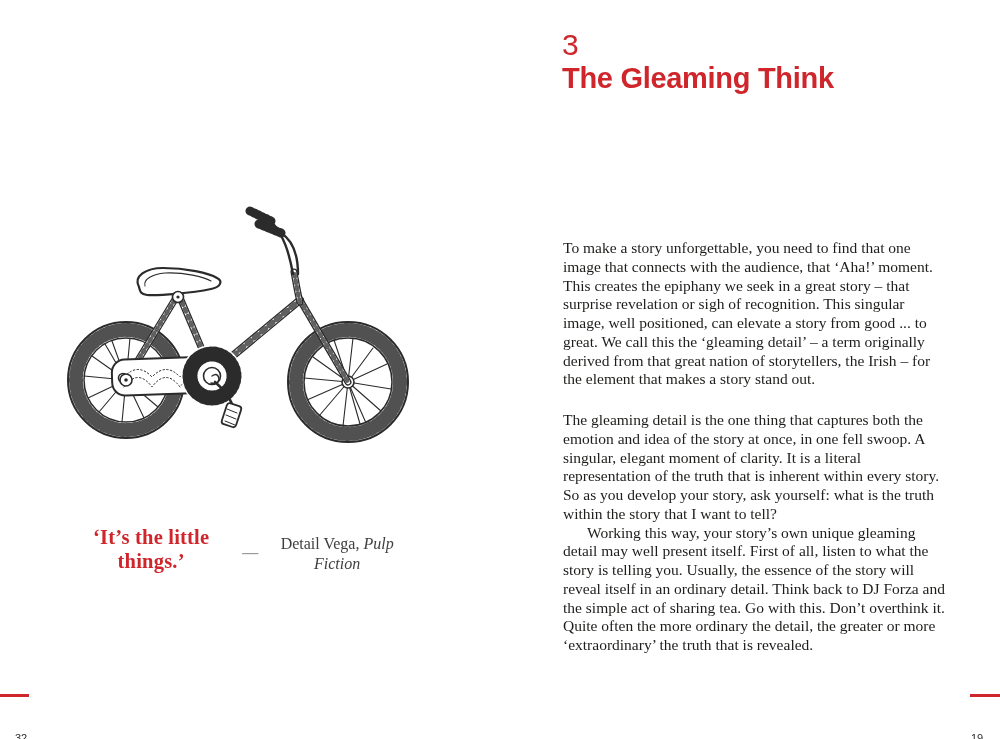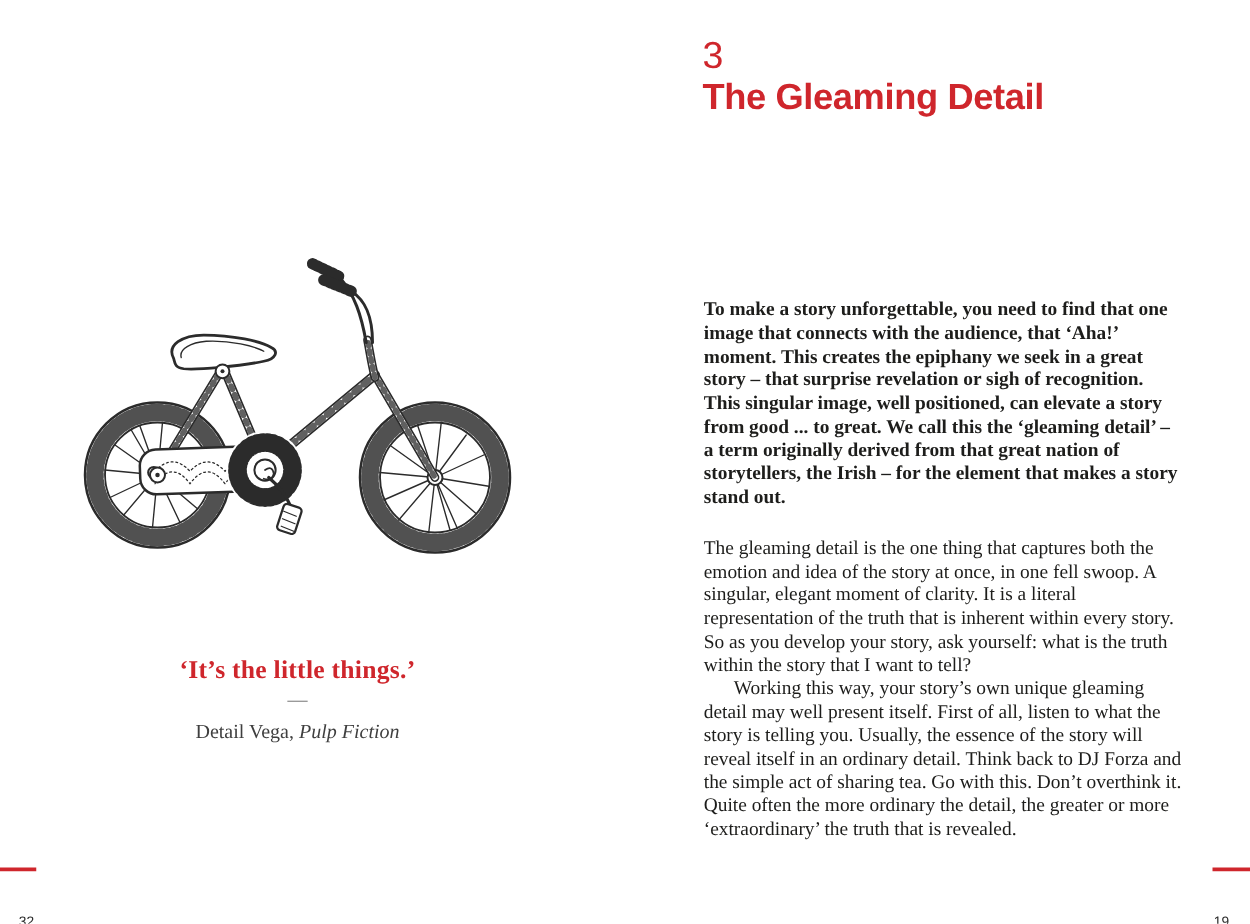--- a/index.html
+++ b/index.html
@@ -21,28 +21,28 @@
   }
   .chapter-title{
     font-size:29px;line-height:33px;font-weight:700;letter-spacing:-.3px;
   }
   .body-copy{
     left:563px;top:239px;width:382px;
     font-size:15.5px;line-height:18.75px;color:#1d1d1b;
     text-align:left;
   }
   .body-copy p{margin:0;}
-  .body-copy p.lead{font-weight:bold;margin-bottom:22px;}
+  .body-copy p.lead{font-weight:normal;margin-bottom:22px;}
   .body-copy p.indented{text-indent:24px;}
 
   
   .illustration-wrap{left:60px;top:190px;width:390px;height:280px;}
   .quote-block{
     left:60px;top:524px;width:356px;
-    display:flex;flex-direction:column;align-items:center;
+    display:flex;align-items:center;
     text-align:center;
   }
   .pull-quote{
     color:var(--accent);font-weight:bold;font-size:20.5px;line-height:24px;
     letter-spacing:.2px;
   }
   .quote-divider{
     color:#9a9a9a;font-size:16px;line-height:10px;margin-top:8px;
     font-weight:bold;
   }
@@ -184,21 +184,21 @@
 </div>
 
 <div class="abs quote-block">
   <div class="pull-quote">‘It’s the little things.’</div>
   <div class="quote-divider">—</div>
   <div class="attribution"><span>Detail Vega, </span><span class="work">Pulp Fiction</span></div>
 </div>
 
 <div class="abs chapter-head">
   <div class="chapter-number">3</div>
-  <div class="chapter-title">The Gleaming Detail</div>
+  <div class="chapter-title">The Gleaming Think</div>
 </div>
 
 <div class="abs body-copy">
   <p class="lead">To make a story unforgettable, you need to find that one image that connects with the audience, that ‘Aha!’ moment. This creates the epiphany we seek in a great story – that surprise revelation or sigh of recognition. This singular image, well positioned, can elevate a story from good ... to great. We call this the ‘gleaming detail’ – a term originally derived from that great nation of storytellers, the Irish – for the element that makes a story stand out.</p>
   <p>The gleaming detail is the one thing that captures both the emotion and idea of the story at once, in one fell swoop. A singular, elegant moment of clarity. It is a literal representation of the truth that is inherent within every story. So as you develop your story, ask yourself: what is the truth within the story that I want to tell?</p>
   <p class="indented">Working this way, your story’s own unique gleaming detail may well present itself. First of all, listen to what the story is telling you. Usually, the essence of the story will reveal itself in an ordinary detail. Think back to DJ Forza and the simple act of sharing tea. Go with this. Don’t overthink it. Quite often the more ordinary the detail, the greater or more ‘extraordinary’ the truth that is revealed.</p>
 </div>
 
 <div class="abs folio-bar left"></div>
 <div class="abs folio-number left">32</div>

